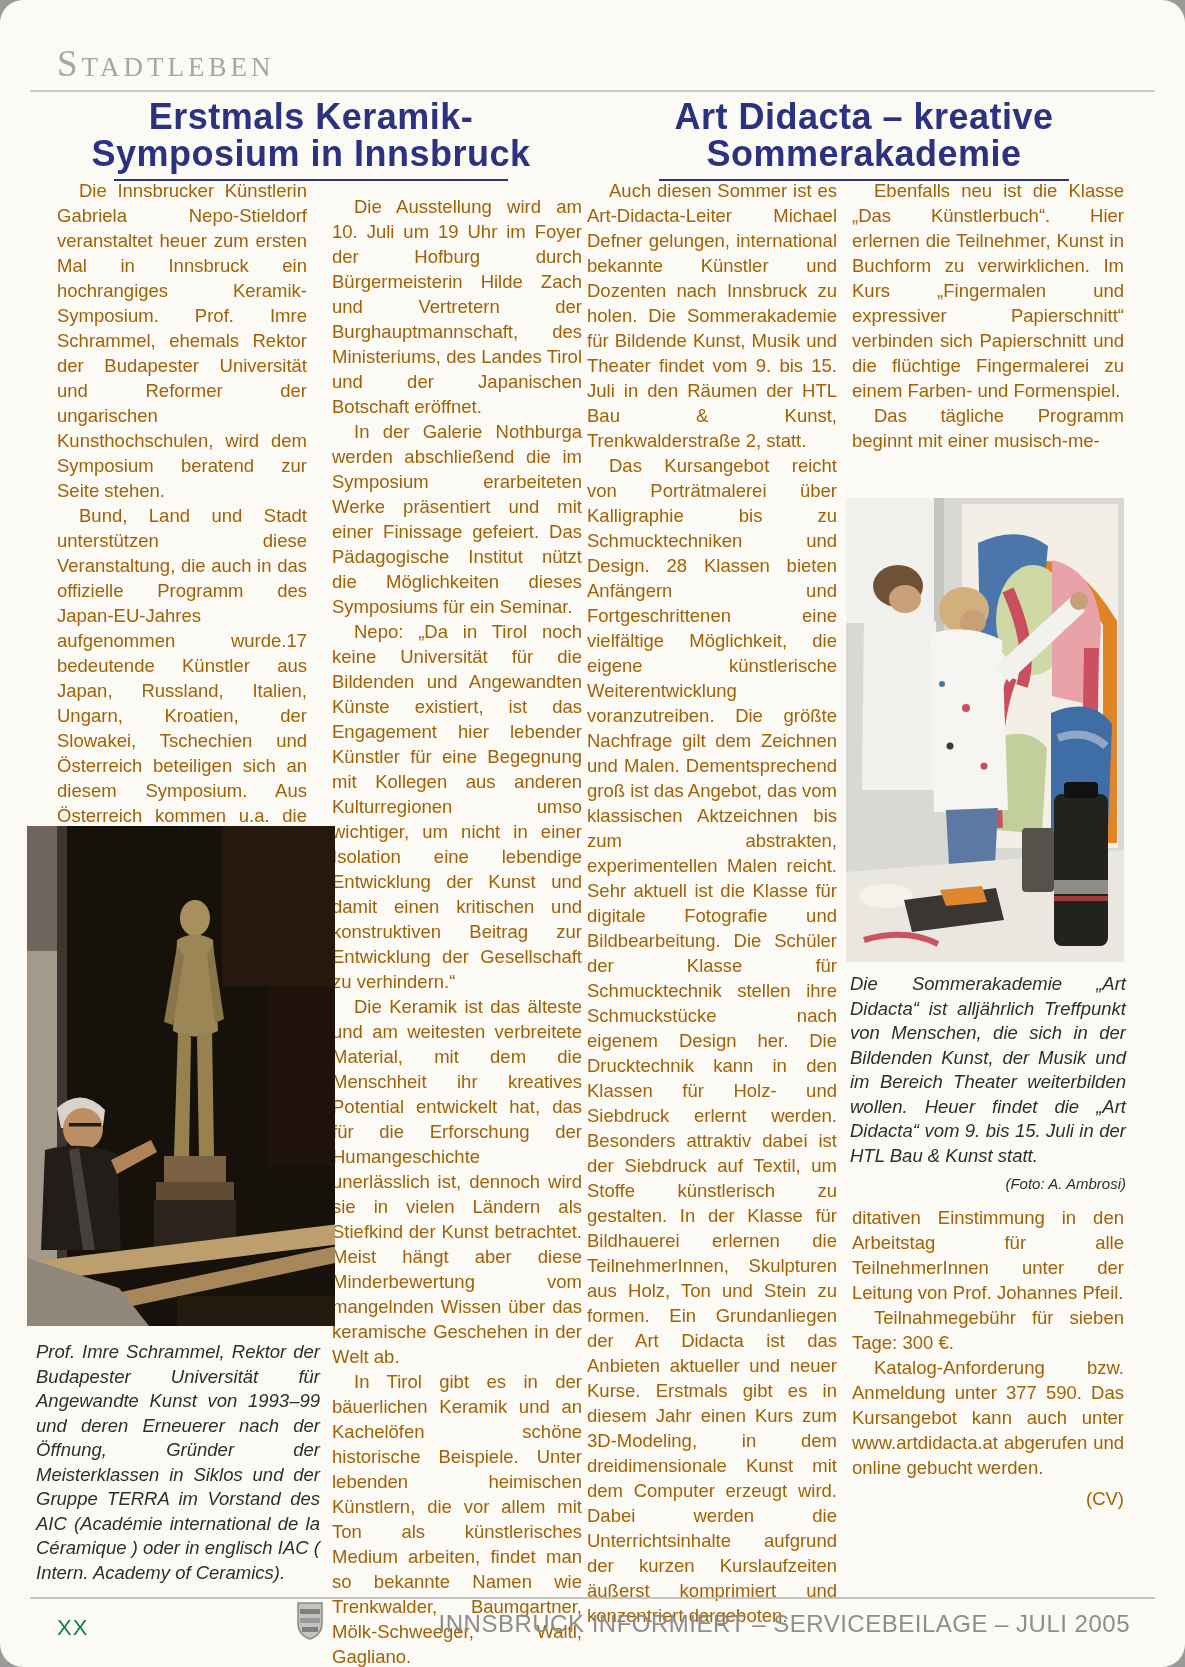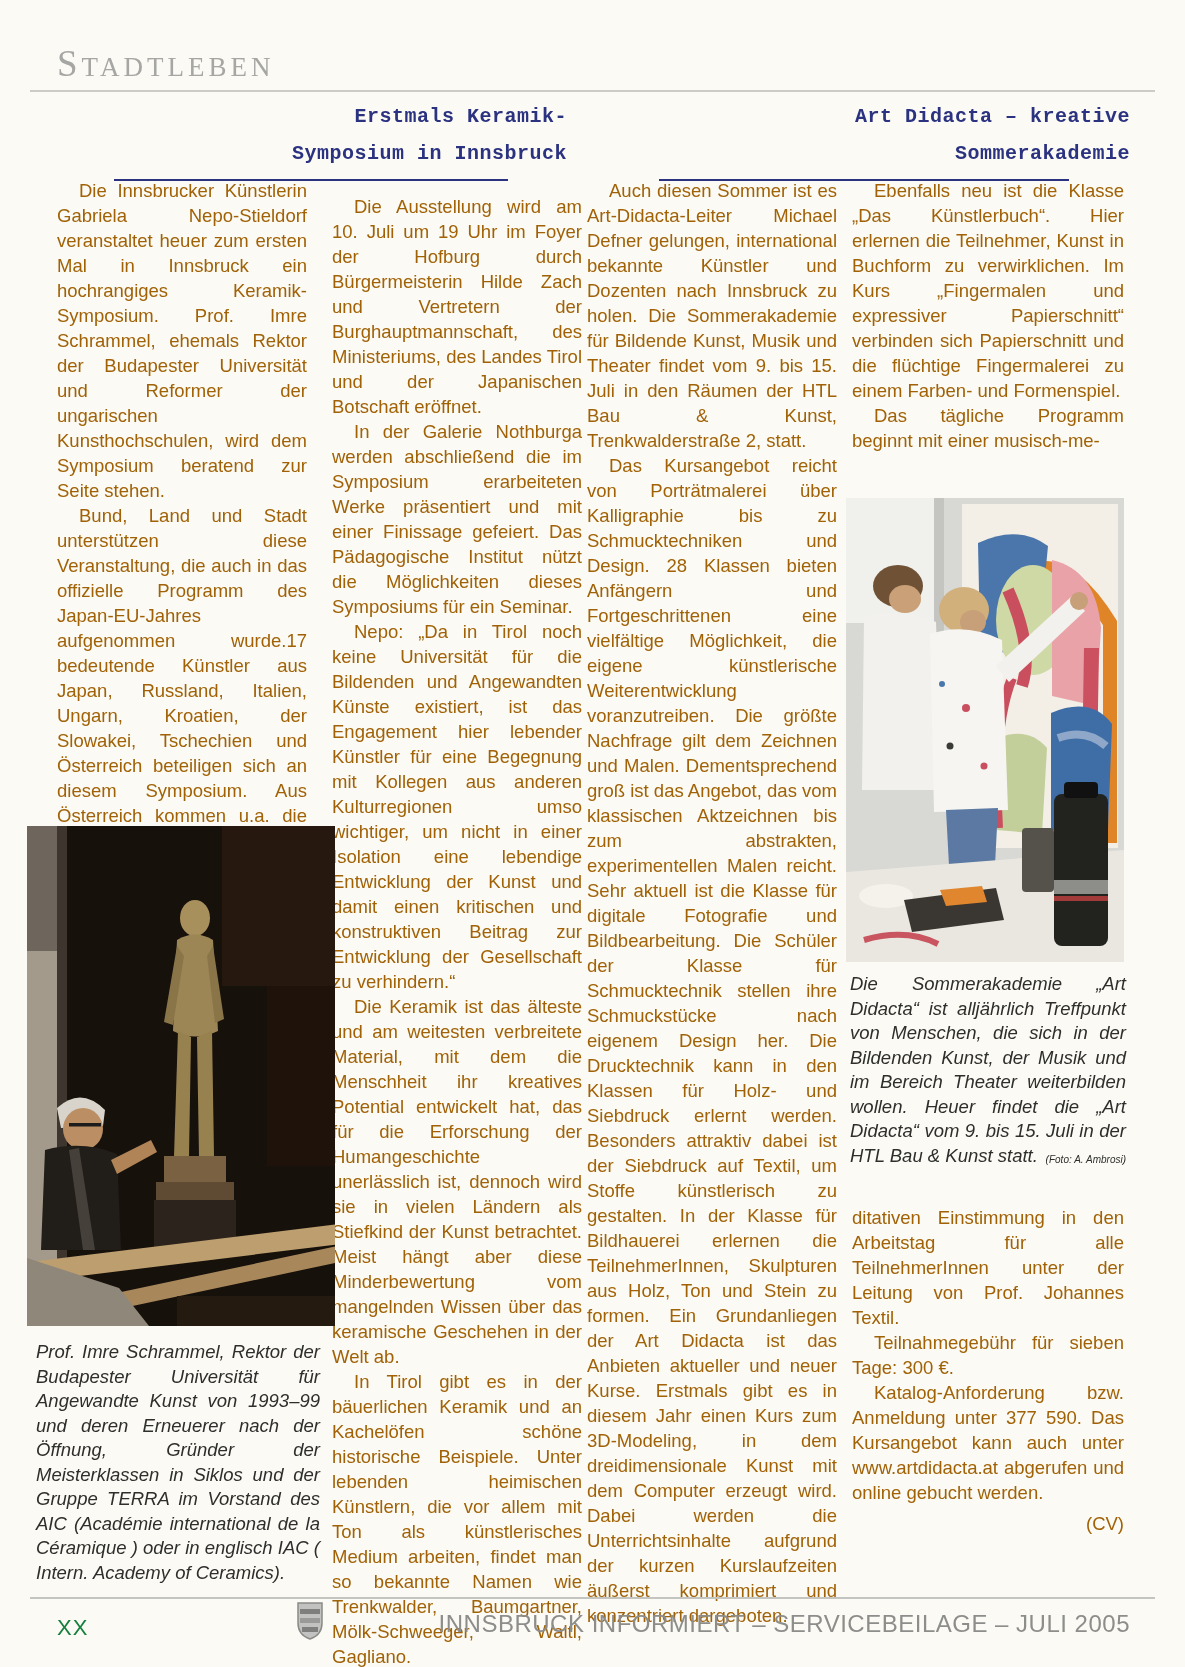--- a/index.html
+++ b/index.html
@@ -1,35 +1,35 @@
 <!DOCTYPE html>
 <html lang="de"><head>
 <meta charset="utf-8">
 <style>
   html,body { margin:0; padding:0; background:#9a9a9a; }
   .page {
     position:relative; width:1185px; height:1667px; margin:0 auto;
     background:#fbfaf4; overflow:hidden;
-    font-family:"Liberation Sans", sans-serif; color:#3a3a38;
+    font-family:"Liberation Sans", sans-serif; color:#3a3a38;border-radius:23px;
   }
 
   
   .section-header {
     position:absolute; left:57px; top:42px;
     font-family:"Liberation Serif", serif;
     color:#a6a6a4; font-size:27px; letter-spacing:4px;
   }
   .section-header::first-letter { font-size:37px; }
   .header-rule { position:absolute; left:30px; right:30px; top:90px; border-top:2px solid #cbcbc8; }
 
   
   .headline {
-    position:absolute; top:98px; text-align:right;
-    font-family:Liberation Mono, monospace; font-weight:bold;
-    color:#2b3280; font-size:20px; line-height:37px; letter-spacing:0.5px;
+    position:absolute; top:98px; text-align:center;
+    font-family:Liberation Sans, sans-serif; font-weight:bold;
+    color:#2b3280; font-size:36px; line-height:37px; letter-spacing:0.5px;
   }
   .headline-left  { left:55px;  width:512px; }
   .headline-right { left:598px; width:532px; }
   .title-rule { margin:7px auto 0 auto; width:77%; border-top:2.5px solid #2b3280; }
 
   
   .col {
     position:absolute; font-size:18.5px; line-height:25px;
     text-align:justify; color:#a16207; hyphens:auto;
   }
@@ -46,21 +46,21 @@
   .figure-left  { position:absolute; left:27px;  top:826px; width:308px; height:500px; }
   .figure-right { position:absolute; left:846px; top:498px; width:278px; height:464px; }
   .figure-left svg, .figure-right svg { display:block; }
 
   .caption {
     position:absolute; font-style:italic; font-size:18.5px; line-height:24.5px;
     text-align:justify; color:#2e2e2c; hyphens:auto;
   }
   .caption-left  { left:36px;  top:1340px; width:284px; }
   .caption-right { left:850px; top:972px;  width:276px;font-style:italic; }
-  .credit { float:right; font-size:10px; margin-top:4px; }
+  .credit { float:right; font-size:15px; margin-top:4px; }
 
   
   .footer-rule { position:absolute; left:30px; right:30px; top:1597px; border-top:2px solid #c4c4c1; }
   .page-number { position:absolute; left:57px; top:1615px; color:#15803d; font-size:22px; letter-spacing:1px; }
   .crest { position:absolute; left:296px; top:1601px; }
   .footer-title {
     position:absolute; right:55px; top:1610px;
     color:#8d8d8b; font-size:24px; letter-spacing:0.5px; white-space:nowrap;margin-left:12px;
   }
 </style>
@@ -101,21 +101,21 @@
     <p>Auch diesen Sommer ist es Art-Didacta-Leiter Michael Defner gelungen, international bekannte Künstler und Dozenten nach Innsbruck zu holen. Die Sommerakademie für Bildende Kunst, Musik und Theater findet vom 9. bis 15. Juli in den Räumen der HTL Bau &amp; Kunst, Trenkwalderstraße 2, statt.</p>
     <p>Das Kursangebot reicht von Porträtmalerei über Kalligraphie bis zu Schmucktechniken und Design. 28 Klassen bieten Anfängern und Fortgeschrittenen eine vielfältige Möglichkeit, die eigene künstlerische Weiterentwicklung voranzutreiben. Die größte Nachfrage gilt dem Zeichnen und Malen. Dementsprechend groß ist das Angebot, das vom klassischen Aktzeichnen bis zum abstrakten, experimentellen Malen reicht. Sehr aktuell ist die Klasse für digitale Fotografie und Bildbearbeitung. Die Schüler der Klasse für Schmucktechnik stellen ihre Schmuckstücke nach eigenem Design her. Die Drucktechnik kann in den Klassen für Holz- und Siebdruck erlernt werden. Besonders attraktiv dabei ist der Siebdruck auf Textil, um Stoffe künstlerisch zu gestalten. In der Klasse für Bildhauerei erlernen die TeilnehmerInnen, Skulpturen aus Holz, Ton und Stein zu formen. Ein Grundanliegen der Art Didacta ist das Anbieten aktueller und neuer Kurse. Erstmals gibt es in diesem Jahr einen Kurs zum 3D-Modeling, in dem dreidimensionale Kunst mit dem Computer erzeugt wird. Dabei werden die Unterrichtsinhalte aufgrund der kurzen Kurslaufzeiten äußerst komprimiert und konzentriert dargeboten.</p>
   </div>
 
   <div class="col col4top">
     <p>Ebenfalls neu ist die Klasse „Das Künstlerbuch“. Hier erlernen die Teilnehmer, Kunst in Buchform zu verwirklichen. Im Kurs „Fingermalen und expressiver Papierschnitt“ verbinden sich Papierschnitt und die flüchtige Fingermalerei zu einem Farben- und Formenspiel.</p>
     <p>Das tägliche Programm beginnt mit einer musisch-me-</p>
   </div>
 
   <div class="col col4bottom">
-    <p class="noindent">ditativen Einstimmung in den Arbeitstag für alle TeilnehmerInnen unter der Leitung von Prof. Johannes Textil.</p>
+    <p class="noindent">ditativen Einstimmung in den Arbeitstag für alle TeilnehmerInnen unter der Leitung von Prof. Johannes Pfeil.</p>
     <p>Teilnahmegebühr für sieben Tage: 300 €.</p>
     <p>Katalog-Anforderung bzw. Anmeldung unter 377 590. Das Kursangebot kann auch unter www.artdidacta.at abgerufen und online gebucht werden.</p>
     <p class="byline">(CV)</p>
   </div>
 
   <div class="figure-left">
     <svg width="308" height="500" viewBox="0 0 308 500">
       <rect width="308" height="500" fill="#17110c"></rect>
       <rect x="0" y="0" width="30" height="500" fill="#a49a8b"></rect>
       <rect x="0" y="0" width="30" height="125" fill="#6e665c"></rect>

